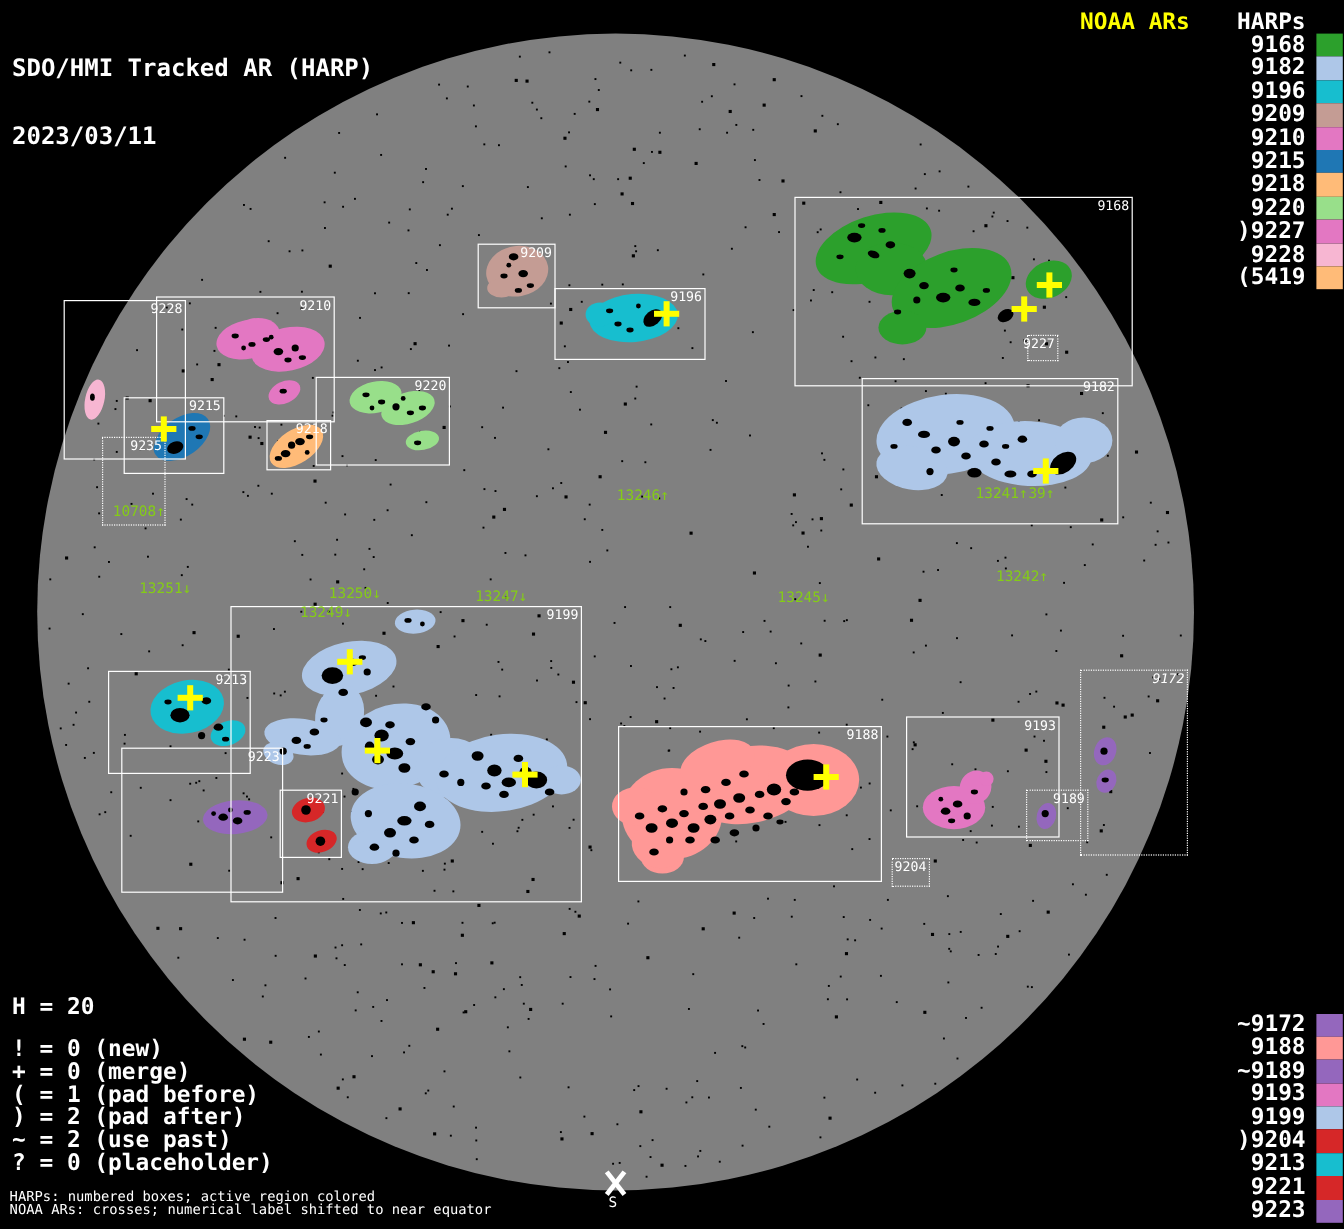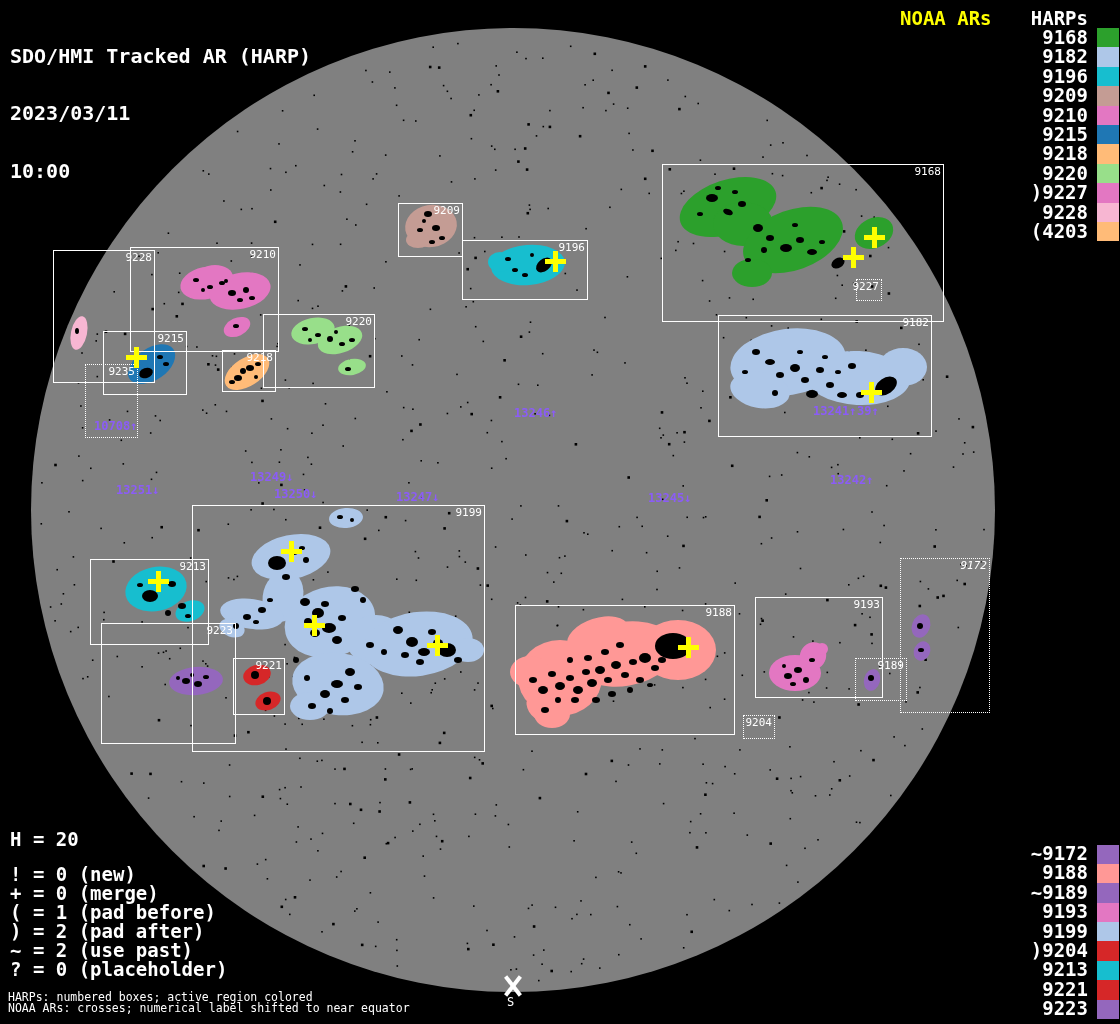--- a/index.html
+++ b/index.html
@@ -12,21 +12,21 @@
   .big{font-size:19px;font-weight:bold;line-height:19.4px;white-space:pre;}
   .title{font-size:20px;font-weight:bold;line-height:19.3px;white-space:pre;}
   .note{font-size:11.5px;font-weight:normal;line-height:11px;white-space:pre;}
   .alignR{text-align:right;}
   
   .hbox{position:absolute;border:1px solid #ffffff;box-sizing:border-box;}
   .hbox.dotted{border-style:dotted;}
   .hbox .blab{position:absolute;right:2px;top:1px;color:#fff;font-size:11px;
               line-height:11px;font-weight:normal;white-space:nowrap;}
   
-  .ylab{position:absolute;color:#8b5cf6;font-size:12px;font-weight:bold;
+  .ylab{position:absolute;color:#84cc16;font-size:12px;font-weight:normal;
         line-height:12px;white-space:nowrap;}
   
   .cross{position:absolute;width:21px;height:21px;}
   .cross i{position:absolute;background:#ffff00;}
   .cross .h{left:0;top:8px;width:21px;height:5px;}
   .cross .v{left:8px;top:0;width:5px;height:21px;}
   
   #south-x{position:absolute;left:505px;top:976px;width:16px;height:20px;}
   #south-x i{position:absolute;left:6px;top:-2px;width:4px;height:24px;background:#fff;}
   #south-x .a{transform:rotate(38deg);} #south-x .b{transform:rotate(-38deg);}
@@ -1176,21 +1176,21 @@
       <div class="hbox dotted" style="left:855px;top:658px;width:52px;height:43px;">
         <span class="blab">9189</span>
       </div>
       <div class="hbox dotted" style="left:900px;top:558px;width:90px;height:155px;font-style:italic;">
         <span class="blab">9172</span>
       </div>
     </div>
   <div id="ylabels-layer" class="abs">
       <div class="ylab" style="left:94px;top:420px;">10708↑</div>
       <div class="ylab" style="left:116px;top:484px;">13251↓</div>
-      <div class="ylab" style="left:250px;top:471px;">13249↓</div>
+      <div class="ylab" style="left:250px;top:504px;">13249↓</div>
       <div class="ylab" style="left:274px;top:488px;">13250↓</div>
       <div class="ylab" style="left:396px;top:491px;">13247↓</div>
       <div class="ylab" style="left:514px;top:407px;">13246↑</div>
       <div class="ylab" style="left:648px;top:492px;">13245↓</div>
       <div class="ylab" style="left:813px;top:405px;">13241↑</div>
       <div class="ylab" style="left:857px;top:405px;">39↑</div>
       <div class="ylab" style="left:830px;top:426px;margin-top:48px;">13242↑</div>
     </div>
   <div id="crosses-layer" class="abs">
       <div class="cross" style="left:126px;top:347px;">
@@ -1231,27 +1231,26 @@
       </div>
       <div class="cross" style="left:678px;top:637px;">
         <i class="h"></i>
         <i class="v"></i>
       </div>
     </div>
 
   <div class="abs title wh" style="left:10px;top:8px;">
     <div>SDO/HMI Tracked AR (HARP)</div>
     <div>2023/03/11</div>
-    <div>10:00</div>
   </div>
 
   <div class="abs big yl" style="left:900px;top:9px;">NOAA ARs</div>
 
   <div class="abs big wh alignR" style="left:1002px;top:9px;width:86px;">HARPs</div>
-  <div class="abs big wh alignR" style="left:1002px;top:28px;width:86px;" id="harps-top-list"><div>9168</div><div>9182</div><div>9196</div><div>9209</div><div>9210</div><div>9215</div><div>9218</div><div>9220</div><div>)9227</div><div>9228</div><div>(4203</div></div>
+  <div class="abs big wh alignR" style="left:1002px;top:28px;width:86px;" id="harps-top-list"><div>9168</div><div>9182</div><div>9196</div><div>9209</div><div>9210</div><div>9215</div><div>9218</div><div>9220</div><div>)9227</div><div>9228</div><div>(5419</div></div>
   <div class="swcol" style="top:28px;" id="swatches-top">
       <div class="sw" style="background:#2ca02c;"></div>
       <div class="sw" style="background:#aec7e8;"></div>
       <div class="sw" style="background:#17becf;"></div>
       <div class="sw" style="background:#c49c94;"></div>
       <div class="sw" style="background:#e377c2;"></div>
       <div class="sw" style="background:#1f77b4;"></div>
       <div class="sw" style="background:#ffbb78;"></div>
       <div class="sw" style="background:#98df8a;"></div>
       <div class="sw" style="background:#e377c2;"></div>

